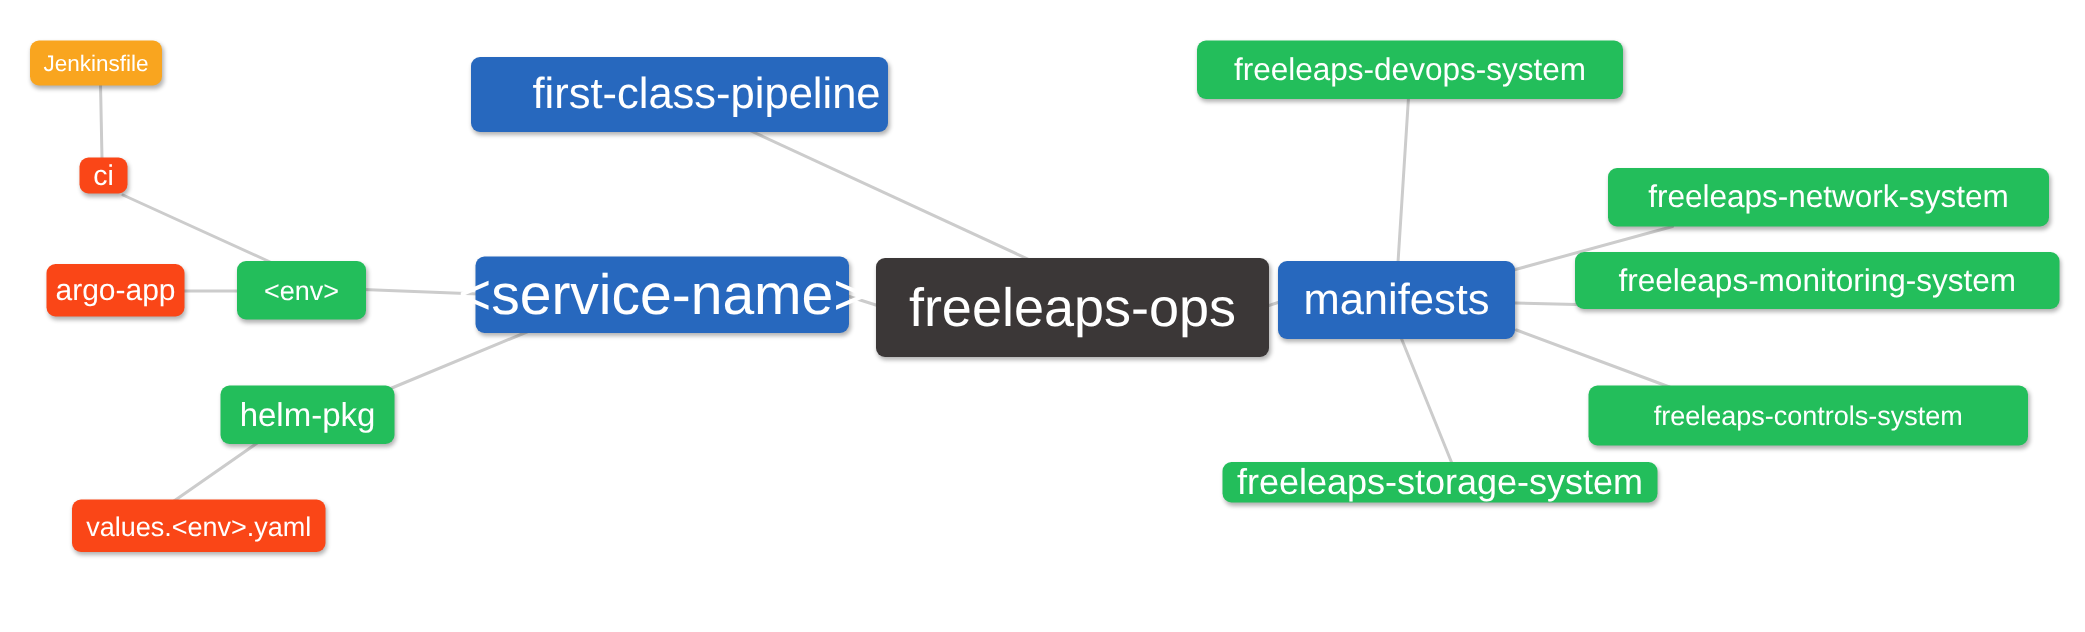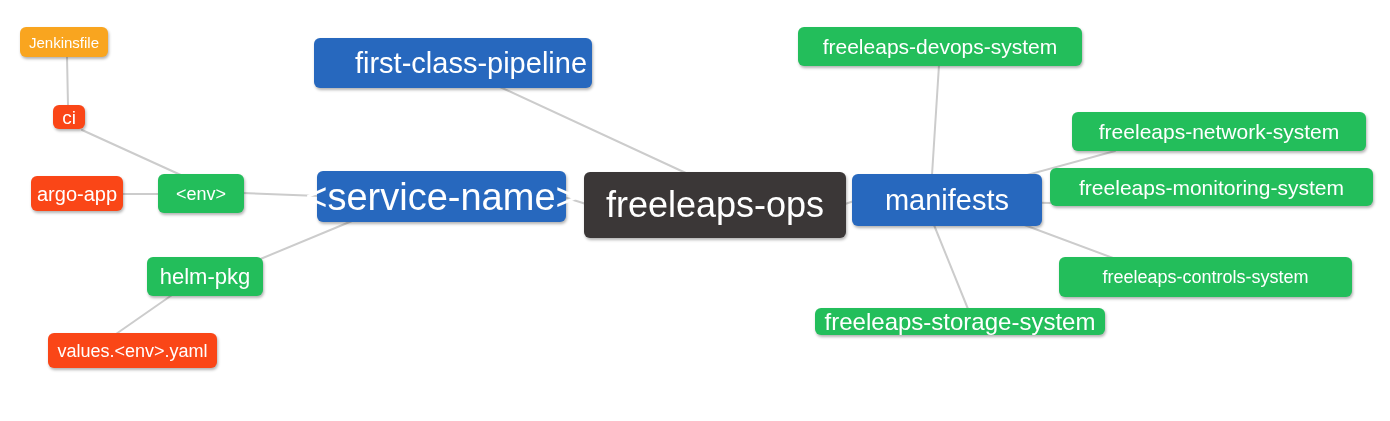--- a/index.html
+++ b/index.html
@@ -69,21 +69,21 @@
       <line x1="934" y1="225" x2="968" y2="309"></line>
     </svg>
 
 <div class="node c-orange" style="left: 20px; top: 27px; width: 88px; height: 30px; font-size: 15px;">Jenkinsfile</div>
     <div class="node c-red" style="left: 53px; top: 105px; width: 32px; height: 24px; font-size: 19px;">ci</div>
     <div class="node c-red" style="left: 31px; top: 176px; width: 92px; height: 35px; font-size: 20px;">argo-app</div>
     <div class="node c-green" style="left: 158px; top: 174px; width: 86px; height: 39px; font-size: 18px;">&lt;env&gt;</div>
     <div class="node c-blue" style="left: 314px; top: 38px; width: 278px; height: 50px; font-size: 29px; padding-left: 36px;">first-class-pipeline</div>
     <div class="node c-blue" style="left: 317px; top: 171px; width: 249px; height: 51px; font-size: 38px;">&lt;service-name&gt;</div>
     <div class="node c-dark" style="left: 584px; top: 172px; width: 262px; height: 66px; font-size: 36px;">freeleaps-ops</div>
-    <div class="node c-blue" style="left: 852px; top: 174px; width: 190px; height: 52px; font-size: 29px;">manifests</div>
+    <div class="node c-blue" style="left: 852px; top: 174px; width: 158px; height: 52px; font-size: 29px;">manifests</div>
     <div class="node c-green" style="left: 798px; top: 27px; width: 284px; height: 39px; font-size: 21px;">freeleaps-devops-system</div>
     <div class="node c-green" style="left: 1054px; top: 112px; width: 294px; height: 39px; font-size: 21px; margin-left: 18px;">freeleaps-network-system</div>
     <div class="node c-green" style="left: 1050px; top: 168px; width: 323px; height: 38px; font-size: 21px;">freeleaps-monitoring-system</div>
     <div class="node c-green" style="left: 1059px; top: 257px; width: 293px; height: 40px; font-size: 18px;">freeleaps-controls-system</div>
     <div class="node c-green" style="left: 815px; top: 308px; width: 290px; height: 27px; font-size: 24px;">freeleaps-storage-system</div>
     <div class="node c-green" style="left: 147px; top: 257px; width: 116px; height: 39px; font-size: 22px;">helm-pkg</div>
     <div class="node c-red" style="left: 8px; top: 333px; width: 169px; height: 35px; font-size: 18px; margin-left: 40px;">values.&lt;env&gt;.yaml</div>
   </div>
 
 </body></html>

